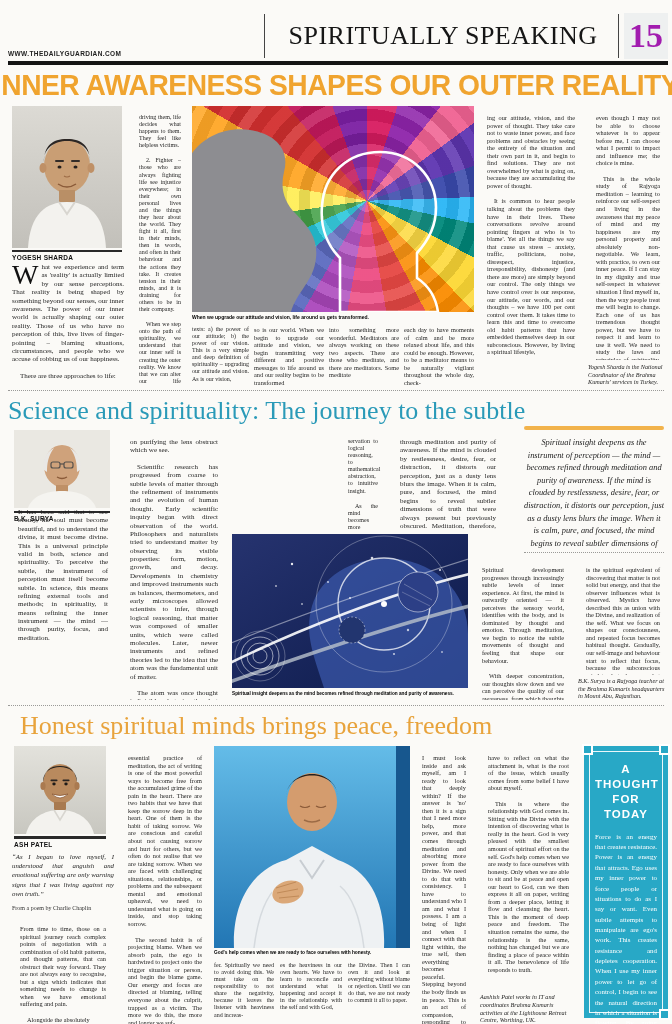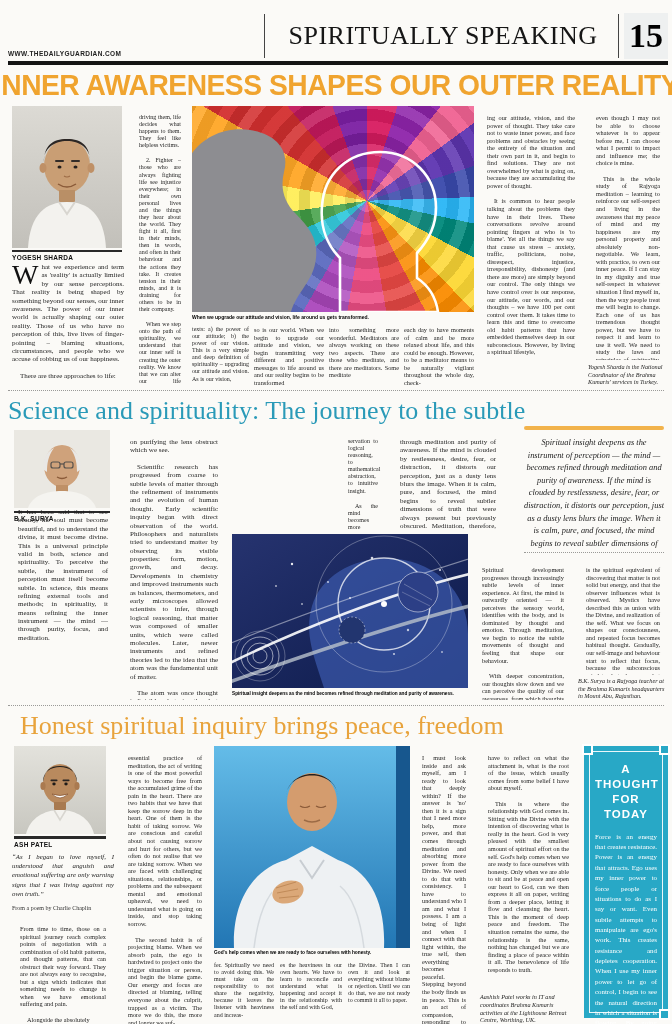--- a/index.html
+++ b/index.html
@@ -19,21 +19,21 @@
   .grow{flex:1 1 auto;overflow:hidden;}
   .divider{border-top:1px dotted #9a9a98;height:0;}
   .vrule{width:1px;background:#444;}
   
   .website{font:bold 6.5px "Liberation Sans",sans-serif;letter-spacing:.4px;color:#222;}
   .mast{font:7px/1.4 "Liberation Serif",serif;text-align:right;color:#222;}
   .mast .b{font-weight:bold;font-size:7.5px;letter-spacing:.3px;}
   .section-title{display:flex;align-items:center;justify-content:center;
       font:26px/1 "Liberation Serif",serif;letter-spacing:.5px;color:#161616;}
   .pagenum{display:flex;align-items:center;justify-content:center;background:#eef0f0;
-      font:bold 34px/1 "Liberation Serif",serif;color:#000000;}
+      font:bold 34px/1 "Liberation Serif",serif;color:#a21caf;}
   .blackbar{background:#141414;}
   
   .h1{display:flex;align-items:center;justify-content:center;white-space:nowrap;
       font:bold 30px/1 "Liberation Sans",sans-serif;letter-spacing:-.5px;}
   .h1 span{display:inline-block;transform:scaleX(.94);transform-origin:center;}
   .h2{display:flex;align-items:center;white-space:nowrap;
       font:26px/1 "Liberation Serif",serif;}
   
   .dropcap{float:left;font:28px/22px "Liberation Serif",serif;padding:1px 3px 0 0;color:#111;}
   
@@ -235,21 +235,21 @@
   <div class="abs colflex" style="left:578px;top:558px;width:90px;height:142px;">
     <div class="txt f63 grow">
         <p>is the spiritual equivalent of discovering that matter is not solid but energy, and that the observer influences what is observed. Mystics have described this as union with the Divine, and realization of the self. What we focus on shapes our consciousness, and repeated focus becomes habitual thought. Gradually, our self-image and behaviour start to reflect that focus, because the subconscious mind tends to become what it dwells upon. This is the way to experience a connection with the Divine and divinize the self.</p>
       </div>
     <div class="byline" style="margin-top:2px;">B.K. Surya is a Rajyoga teacher at the Brahma Kumaris headquarters in Mount Abu, Rajasthan.</div>
   </div>
 
   <div class="abs divider" style="left:8px;top:705px;width:656px;"></div>
 
   <div class="abs h2" style="left:20px;top:710px;width:600px;height:31px;color:#e8a33c;">
-    <span>Honest spiritual inquiry brings peace, freedom</span>
+    <span>Honest spiritual minds brings peace, freedom</span>
   </div>
 
   <div class="abs imgbox" style="left:14px;top:746px;width:92px;height:88px;">
     <svg width="92" height="88" viewBox="0 0 92 88">
       <defs>
           <linearGradient id="pbg3" x1="0" y1="0" x2="0" y2="1">
         <stop offset="0" stop-color="#e3e2dc"></stop>
             <stop offset="1" stop-color="#c8c7c0"></stop>
           </linearGradient>
         </defs>

